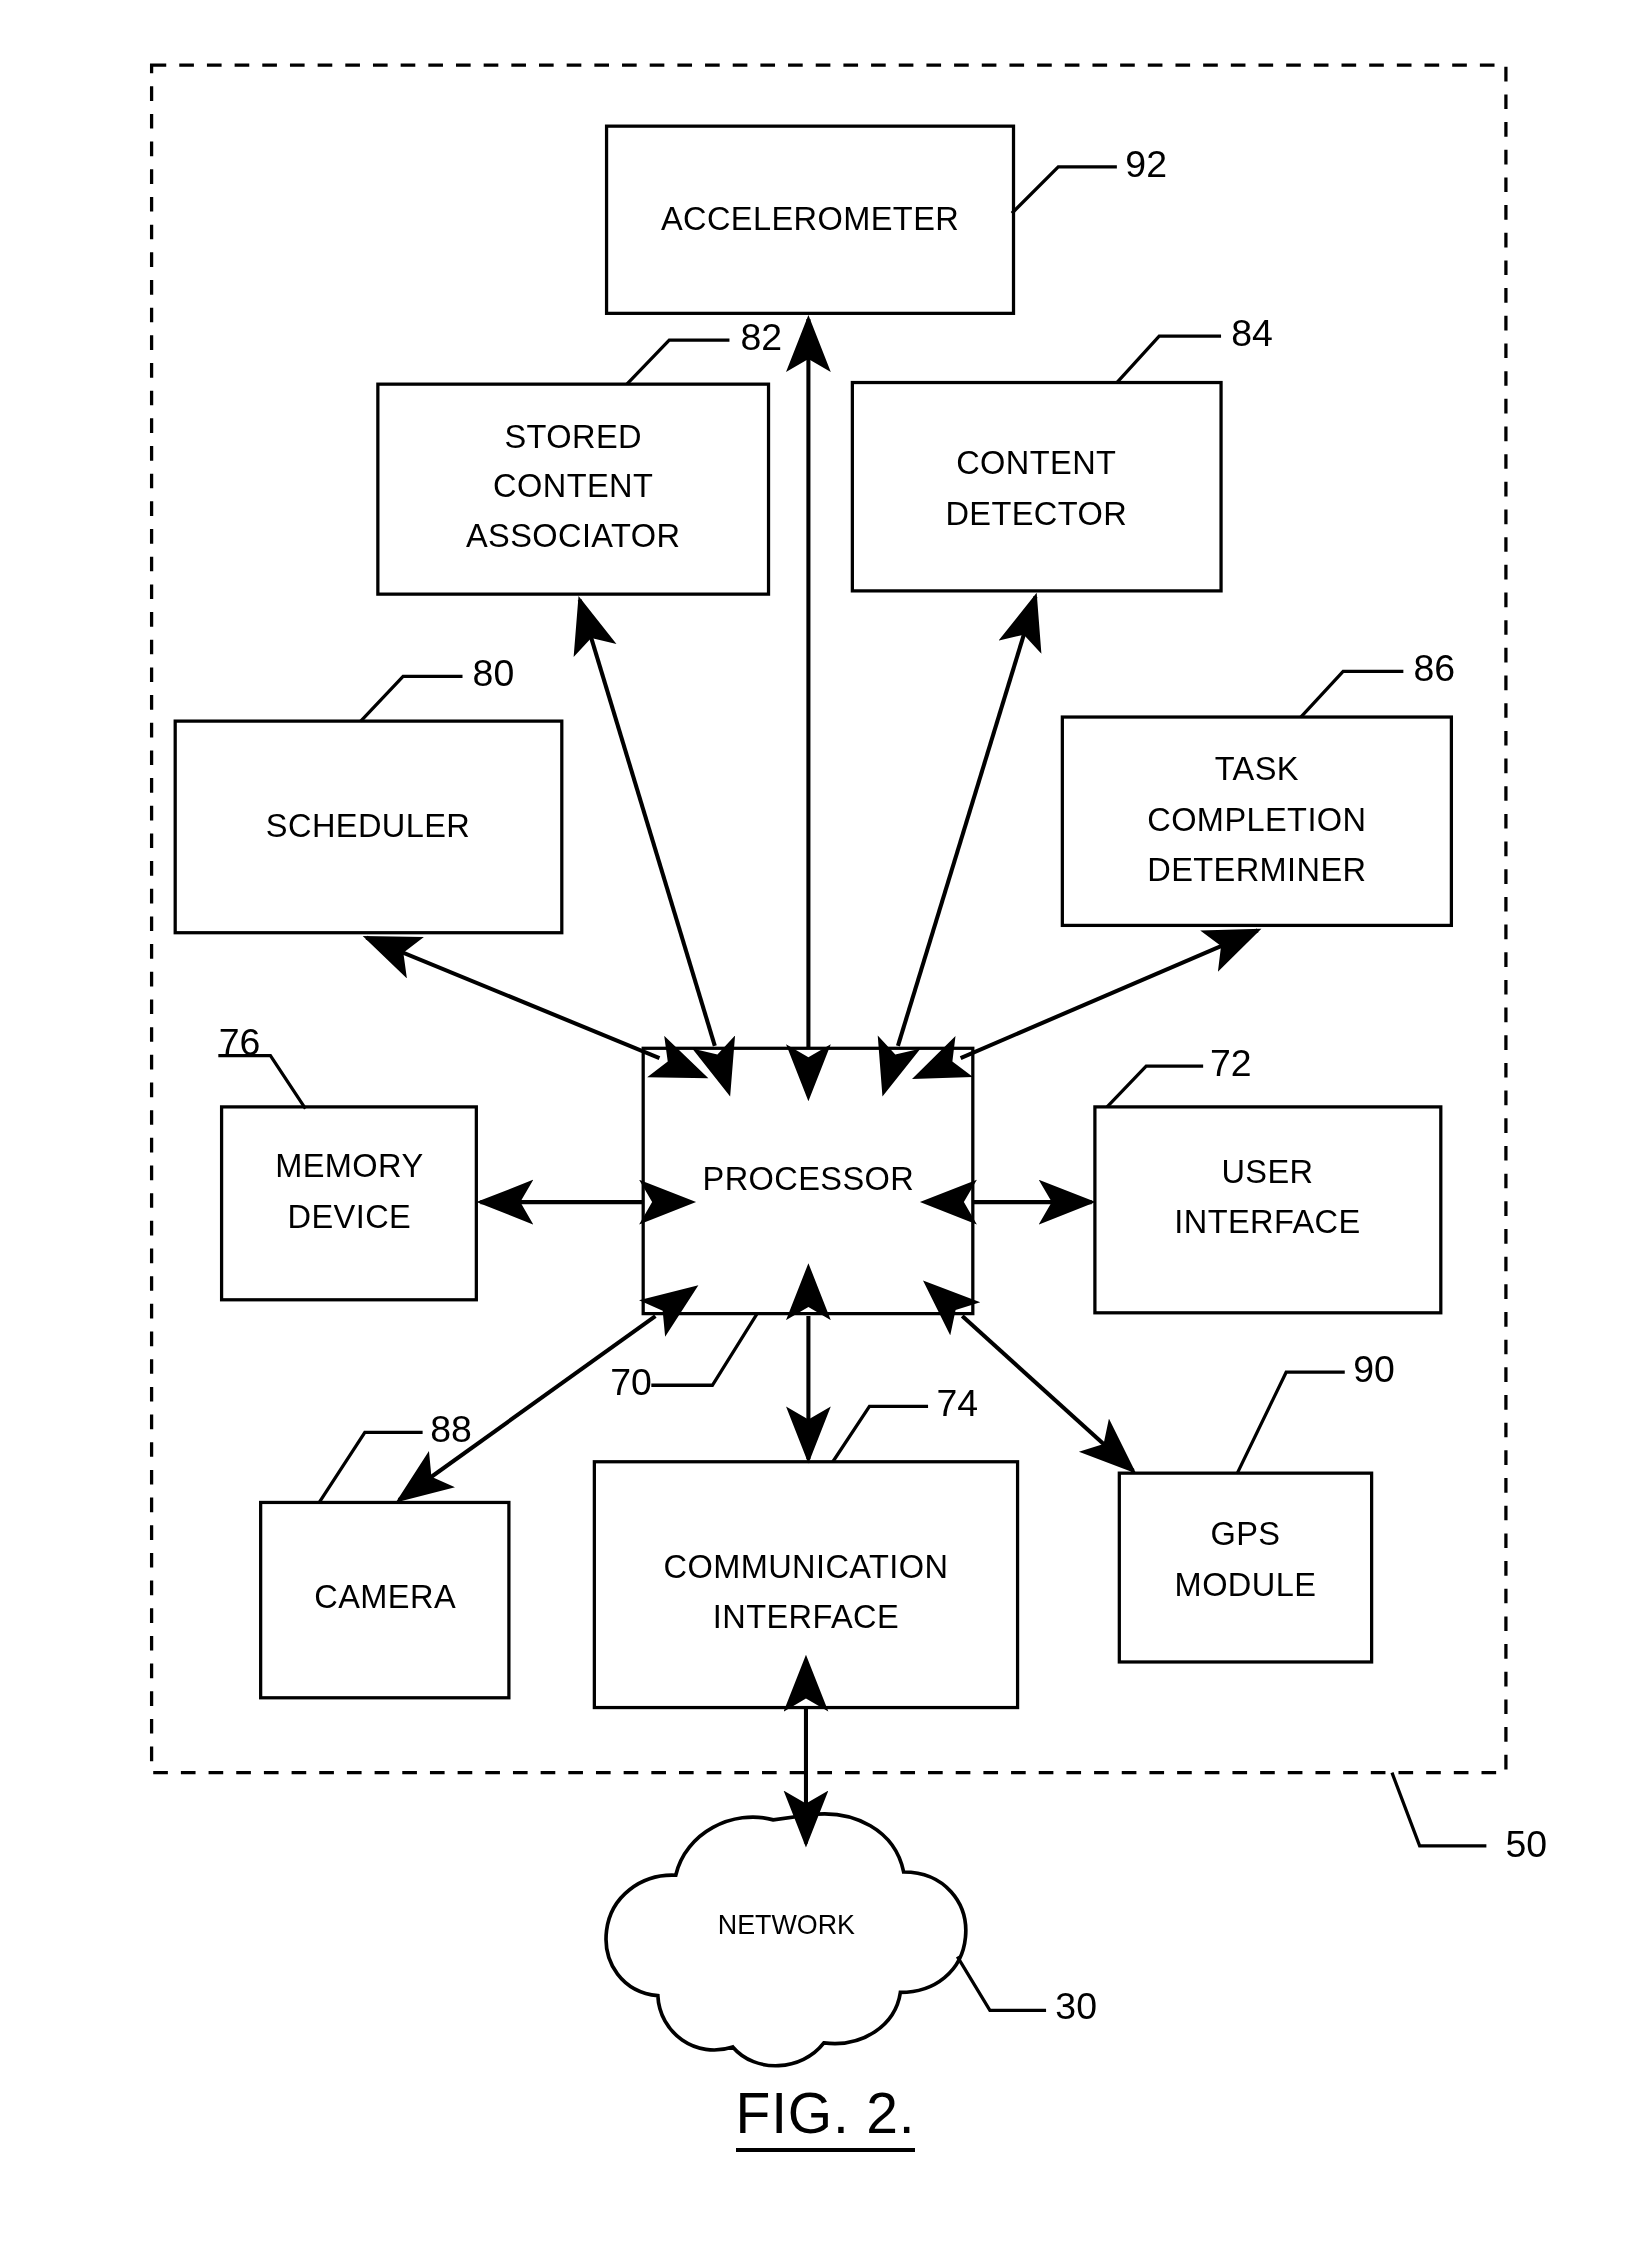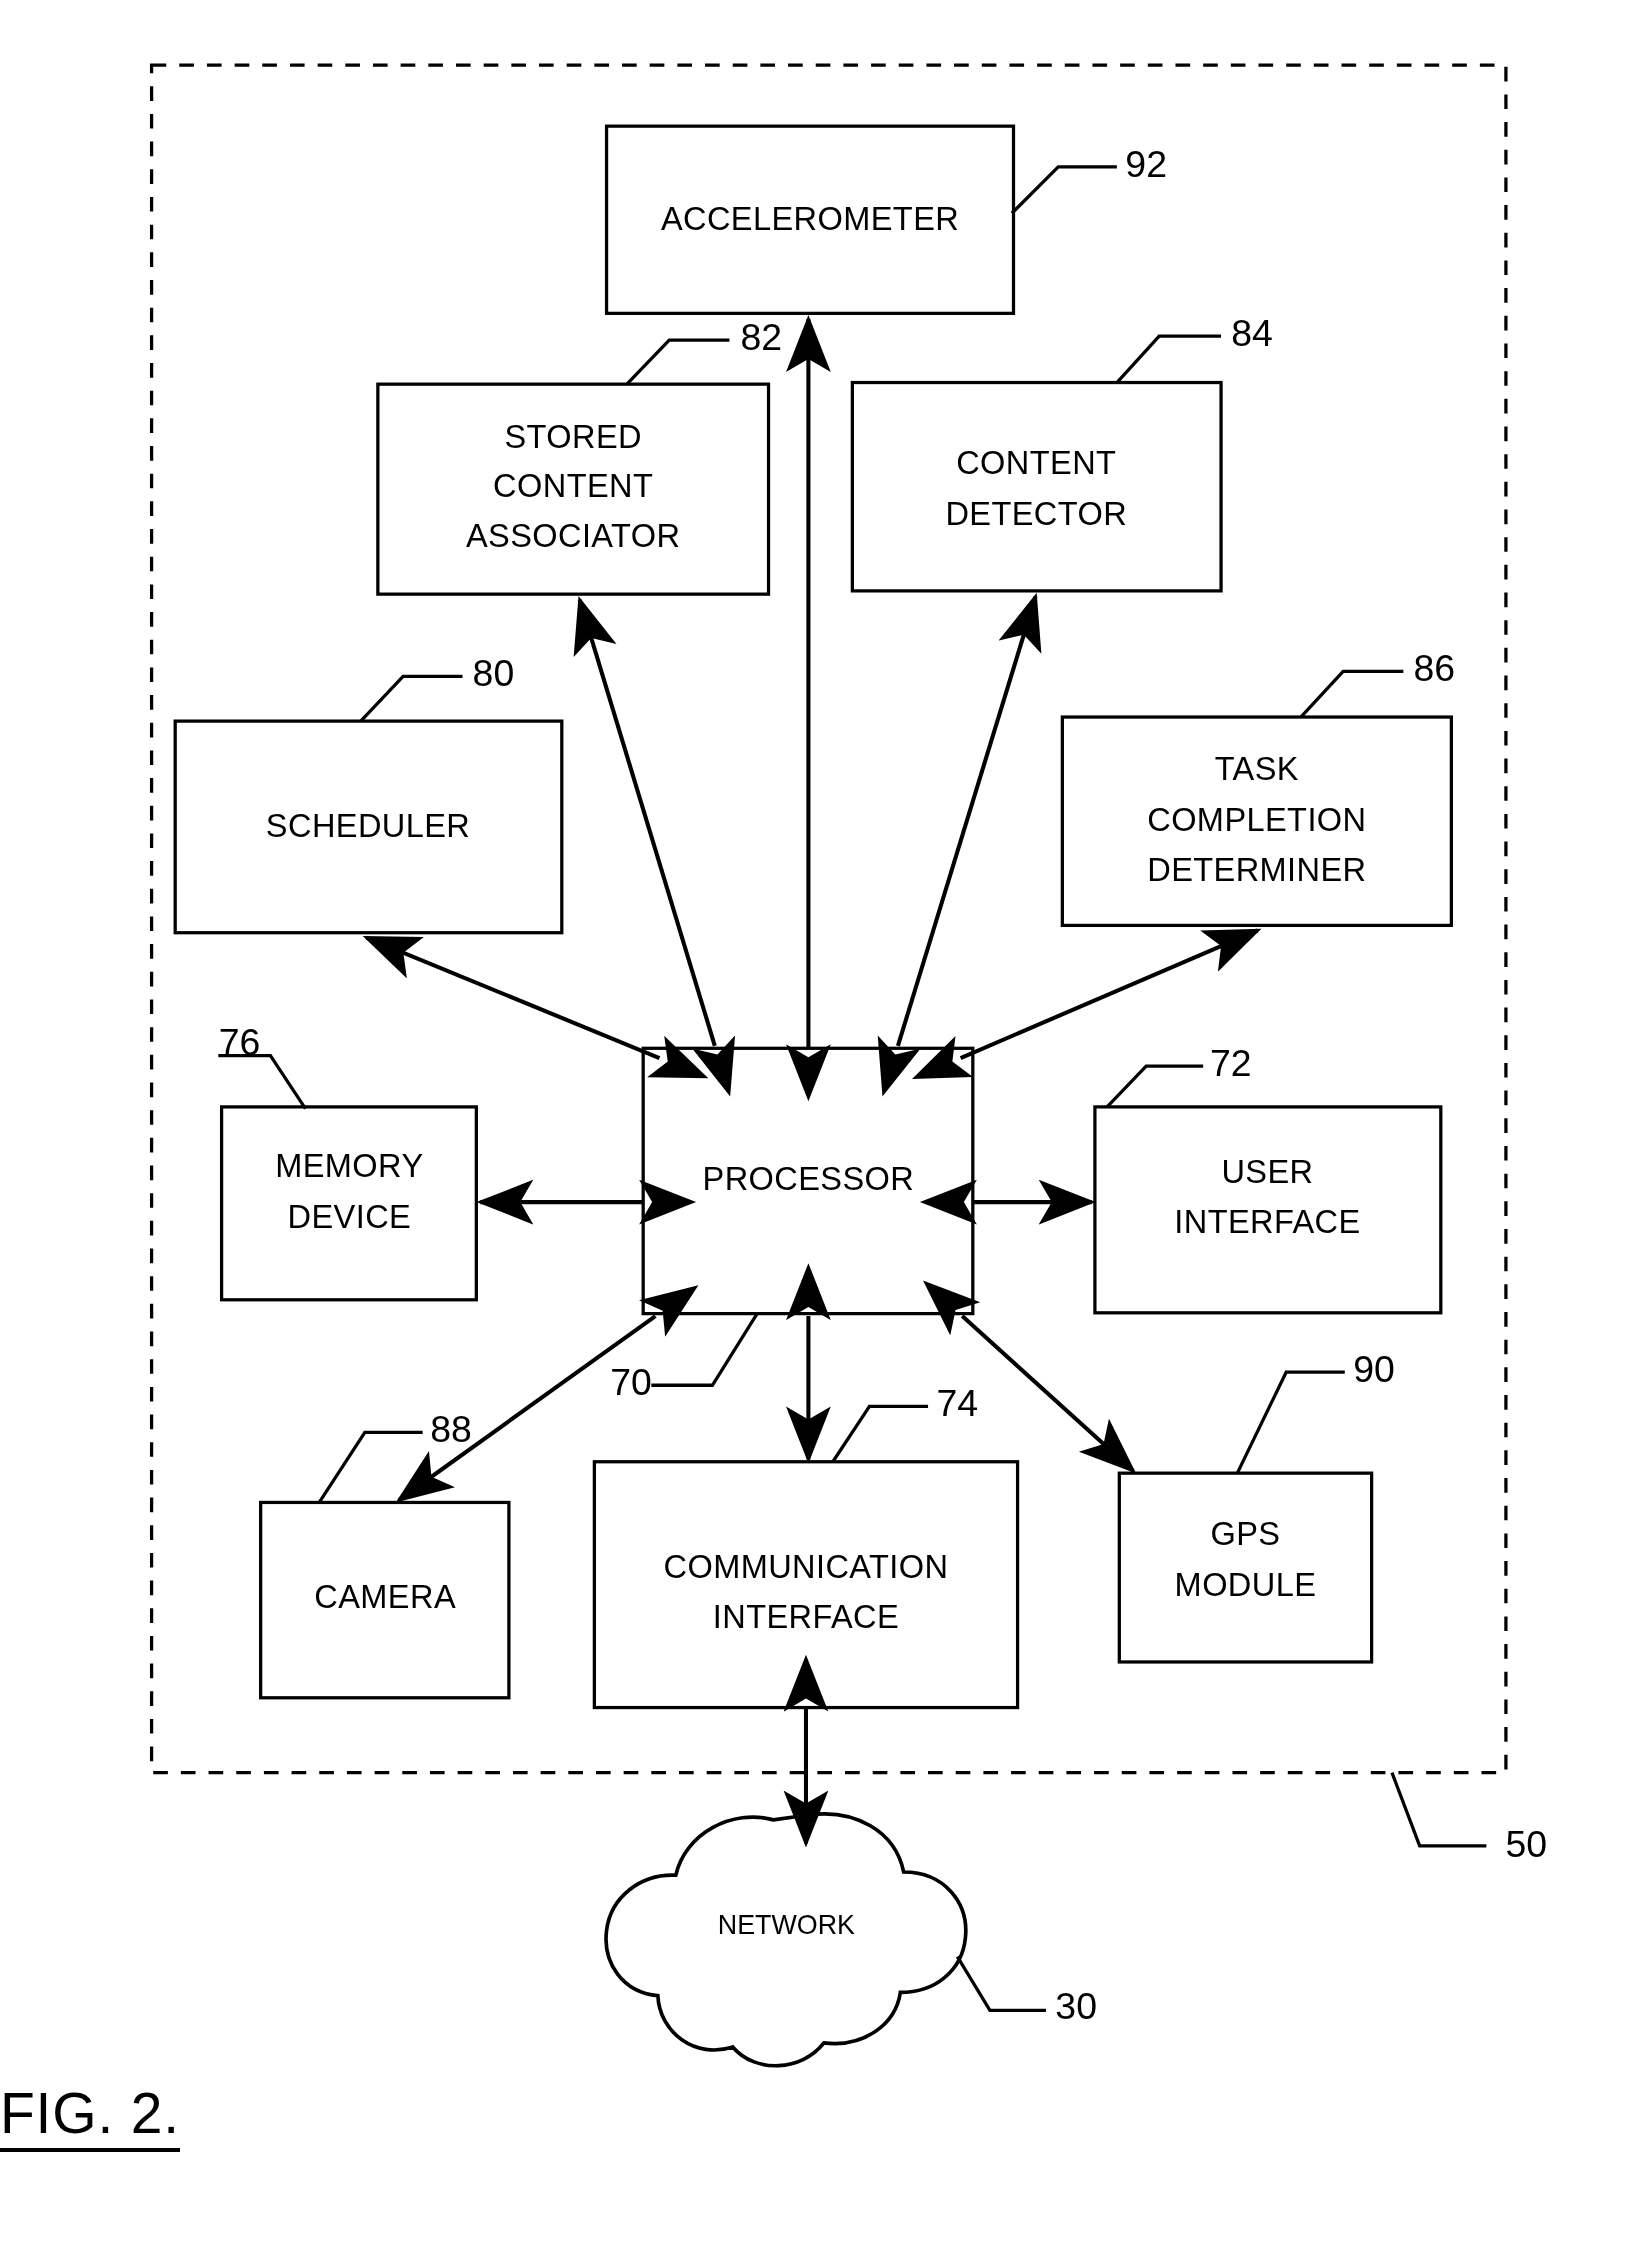--- a/index.html
+++ b/index.html
@@ -70,20 +70,21 @@
     font-size: 33px;
     fill: #000000;
     text-anchor: middle;
     dominant-baseline: middle;
   }
   .fig-caption {
     position: absolute;
     left: 0;
     top: 2080px;
     width: 1651px;
+    text-align: center;
     font-family: "Liberation Sans", sans-serif;
     font-size: 57px;
     color: #000000;
     letter-spacing: 0.8px;
   }
   .fig-caption span {
     border-bottom: 4.9px solid #000000;
     padding-bottom: 3.3px;
   }
 </style>

